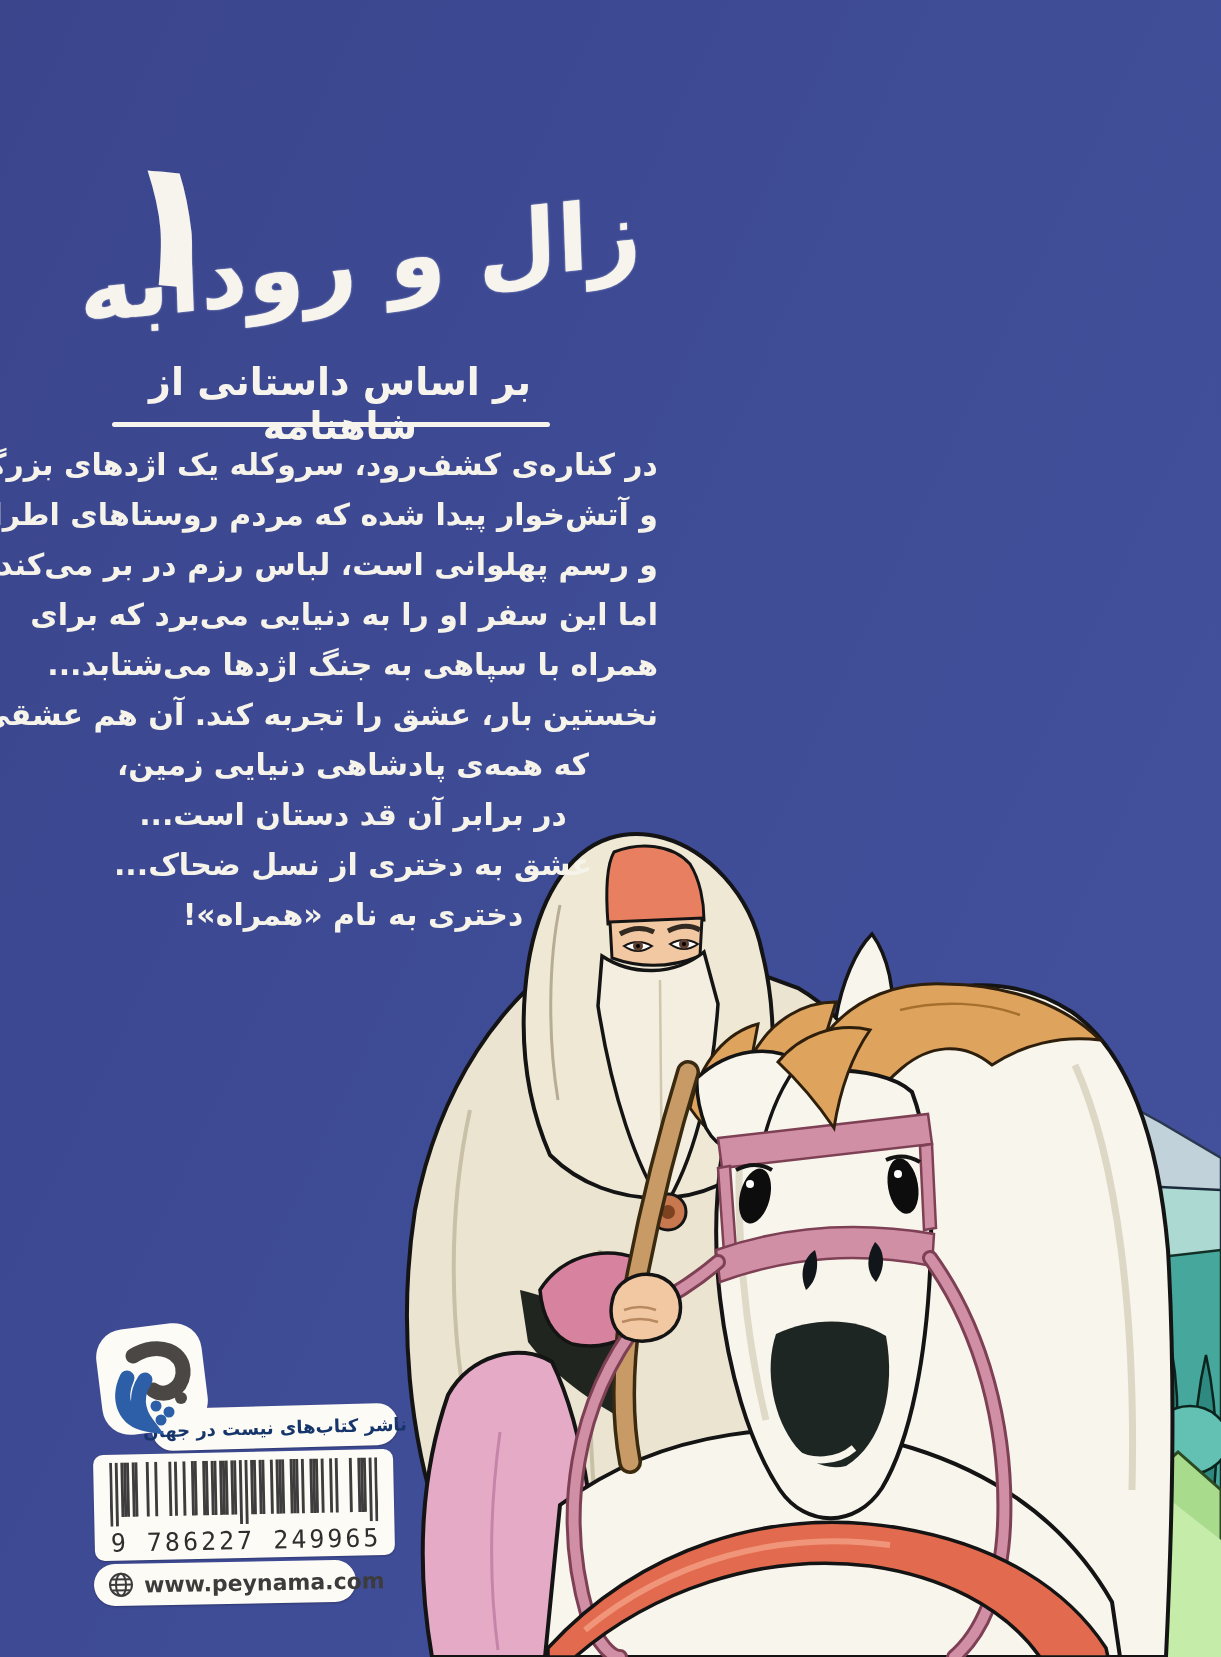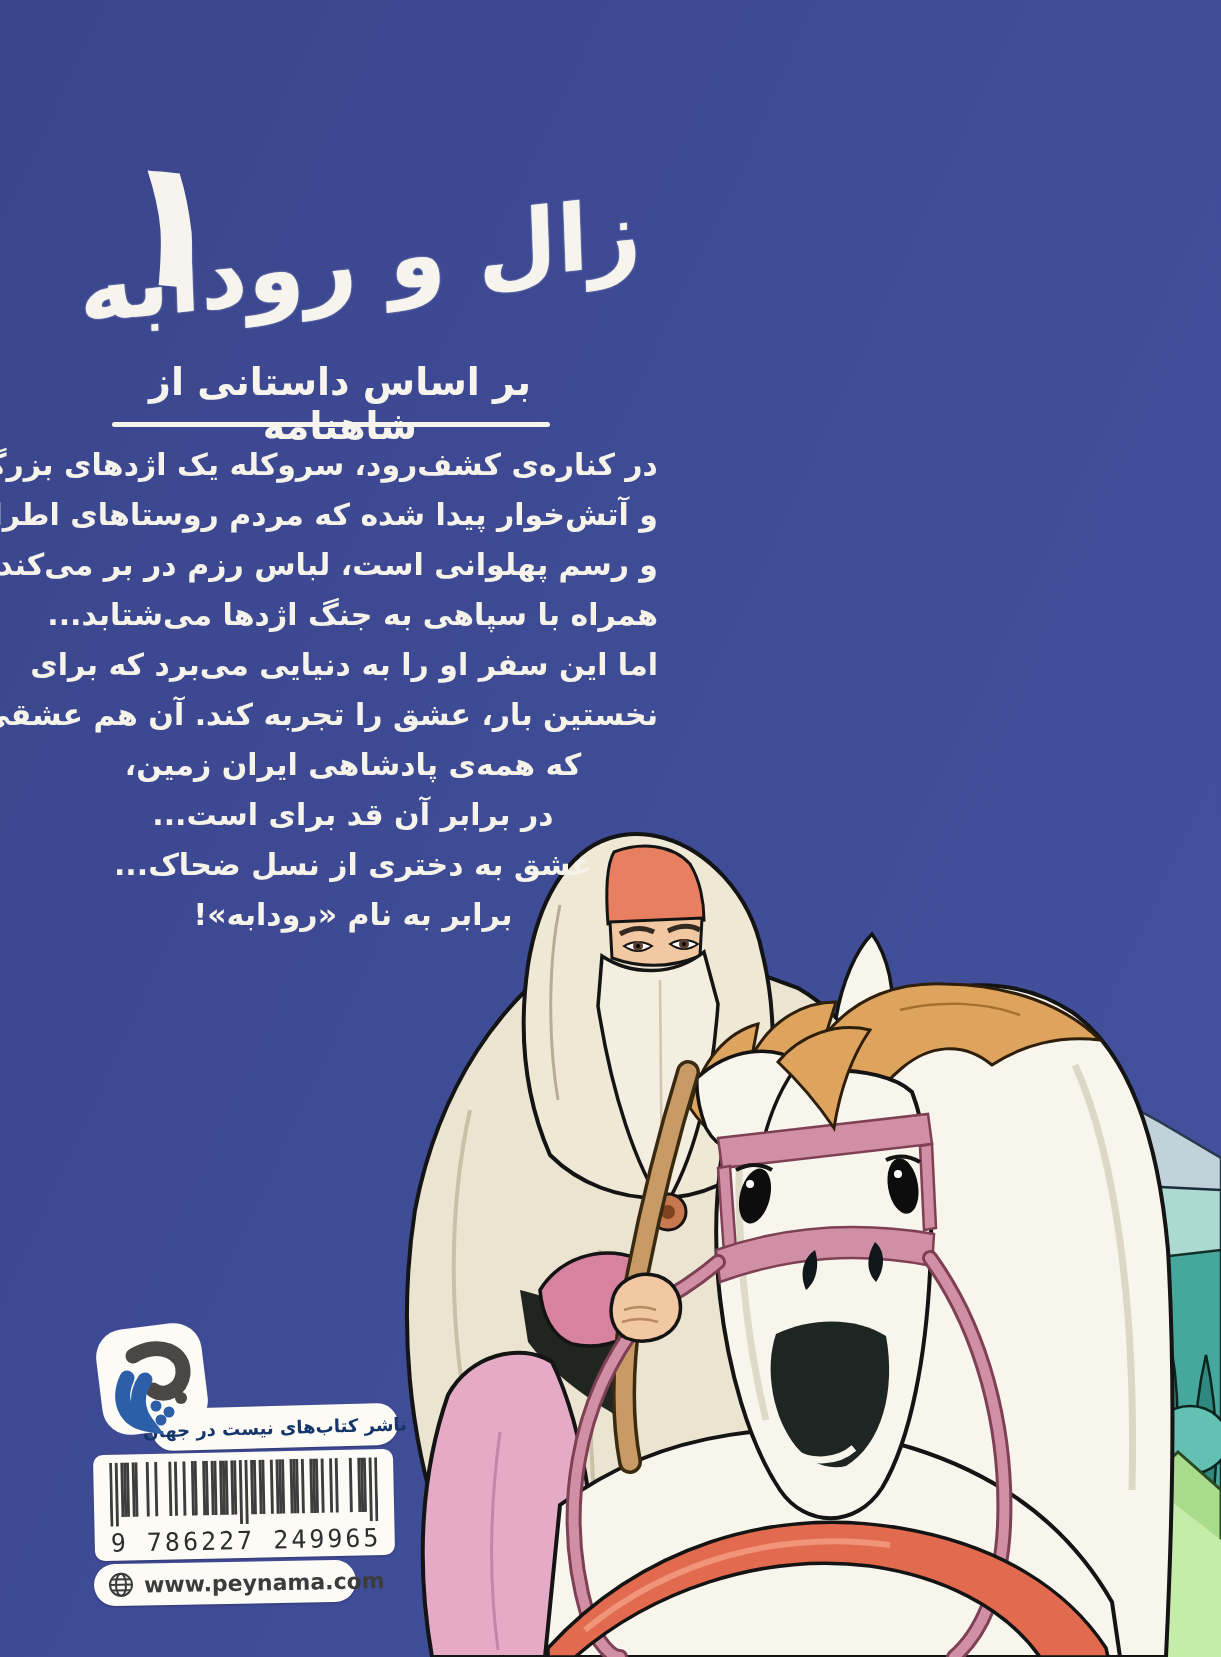--- a/index.html
+++ b/index.html
@@ -200,27 +200,27 @@
     <span class="series-num">۱</span>
     <div class="title-callig">زال و رودابه</div>
     <div class="subtitle">بر اساس داستانی از شاهنامه</div>
     <div class="title-rule"></div>
   </div>
 
   <div class="blurb">
       <div class="blurb-line">در کناره‌ی کشف‌رود، سروکله یک اژدهای بزرگ</div>
       <div class="blurb-line">و آتش‌خوار پیدا شده که مردم روستاهای اطراف</div>
       <div class="blurb-line">و رسم پهلوانی است، لباس رزم در بر می‌کند و</div>
+      <div class="blurb-line">اما این سفر او را به دنیایی می‌برد که برای</div>
       <div class="blurb-line">همراه با سپاهی به جنگ اژدها می‌شتابد...</div>
-      <div class="blurb-line">اما این سفر او را به دنیایی می‌برد که برای</div>
       <div class="blurb-line">نخستین بار، عشق را تجربه کند. آن هم عشقی</div>
-      <div class="blurb-line">که همه‌ی پادشاهی ایران زمین،</div>
-      <div class="blurb-line">در برابر آن قد برای است...</div>
+      <div class="blurb-line">که همه‌ی پادشاهی دنیایی زمین،</div>
+      <div class="blurb-line">در برابر آن قد دستان است...</div>
       <div class="blurb-line">عشق به دختری از نسل ضحاک...</div>
-      <div class="blurb-line">برابر به نام «رودابه»!</div>
+      <div class="blurb-line">دختری به نام «همراه»!</div>
     </div>
 
   <svg class="pub logo-blob" style="position:absolute;" viewBox="0 0 118 118">
     <rect x="6" y="6" width="106" height="106" rx="28" fill="#FCFBF5" transform="rotate(-7 59 59)"></rect>
     <g fill="none" stroke-linecap="round">
       <path d="M40 36 C66 20 92 32 90 54 C88 70 72 78 60 70" stroke="#4a4745" stroke-width="15"></path>
       <path d="M34 58 C24 80 32 100 54 104 C42 88 44 72 52 60" stroke="#2C5FA8" stroke-width="15"></path>
     </g>
     <g fill="#2C5FA8">
       <circle cx="63" cy="86" r="5.5"></circle>

